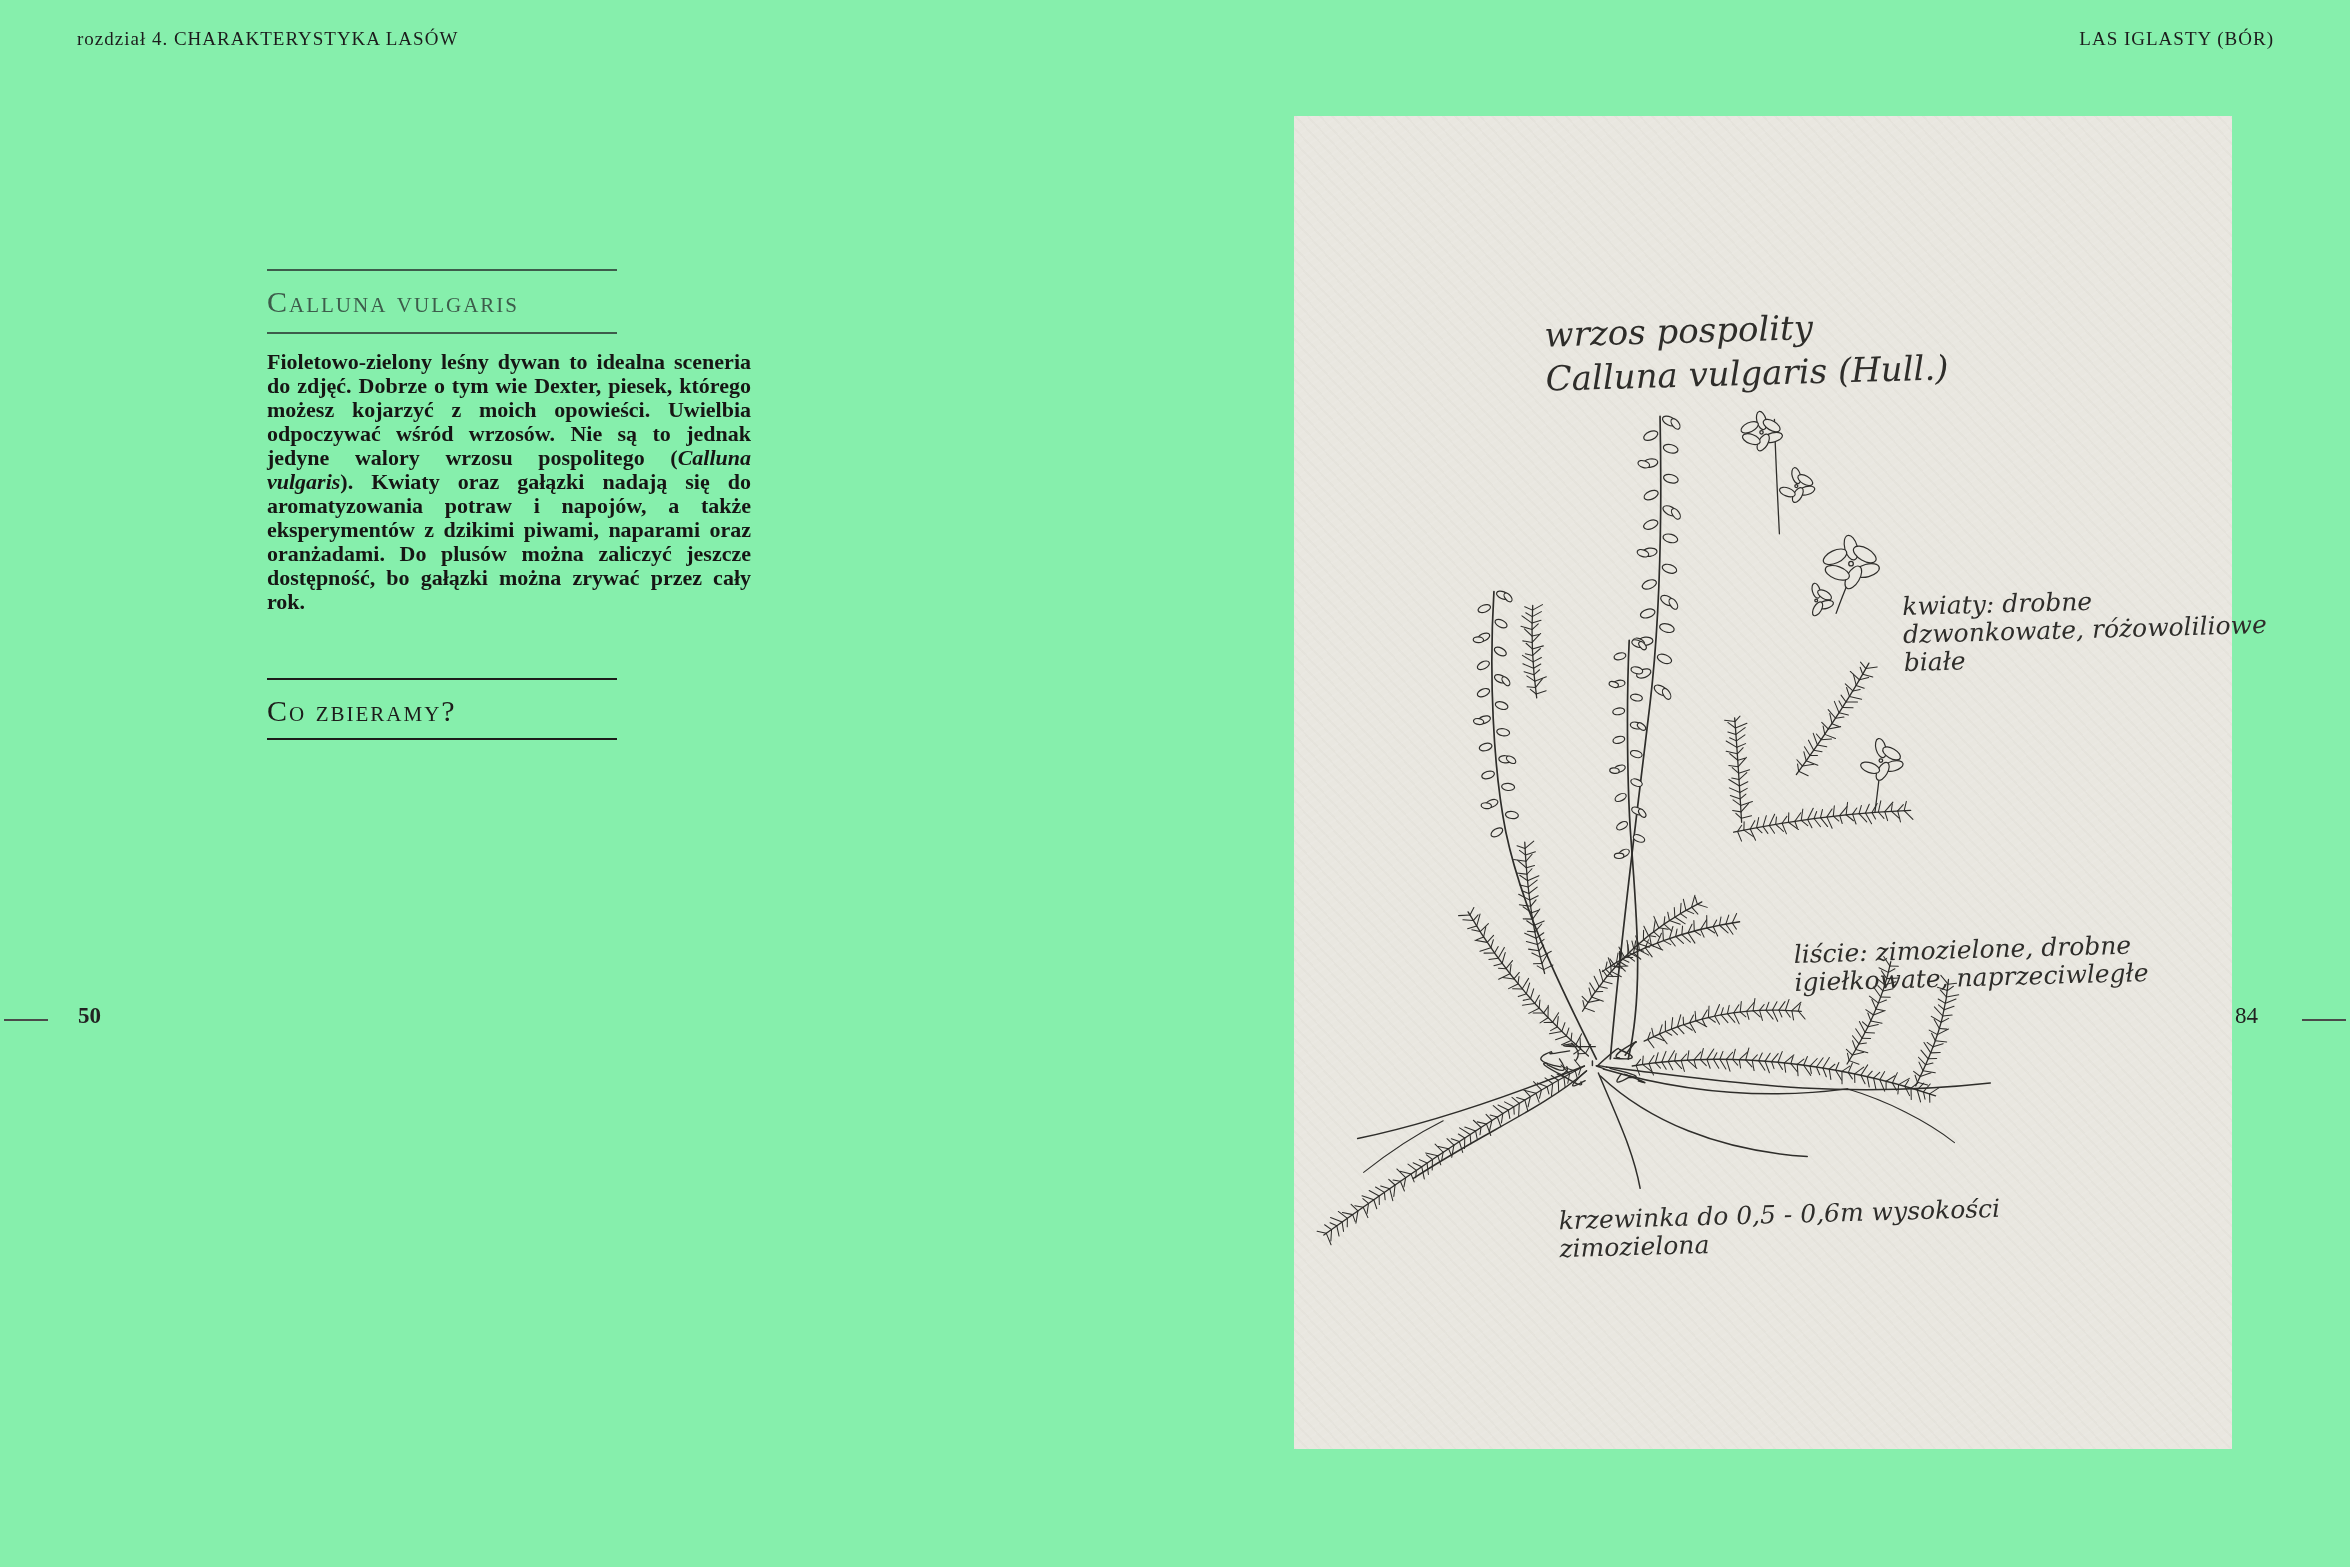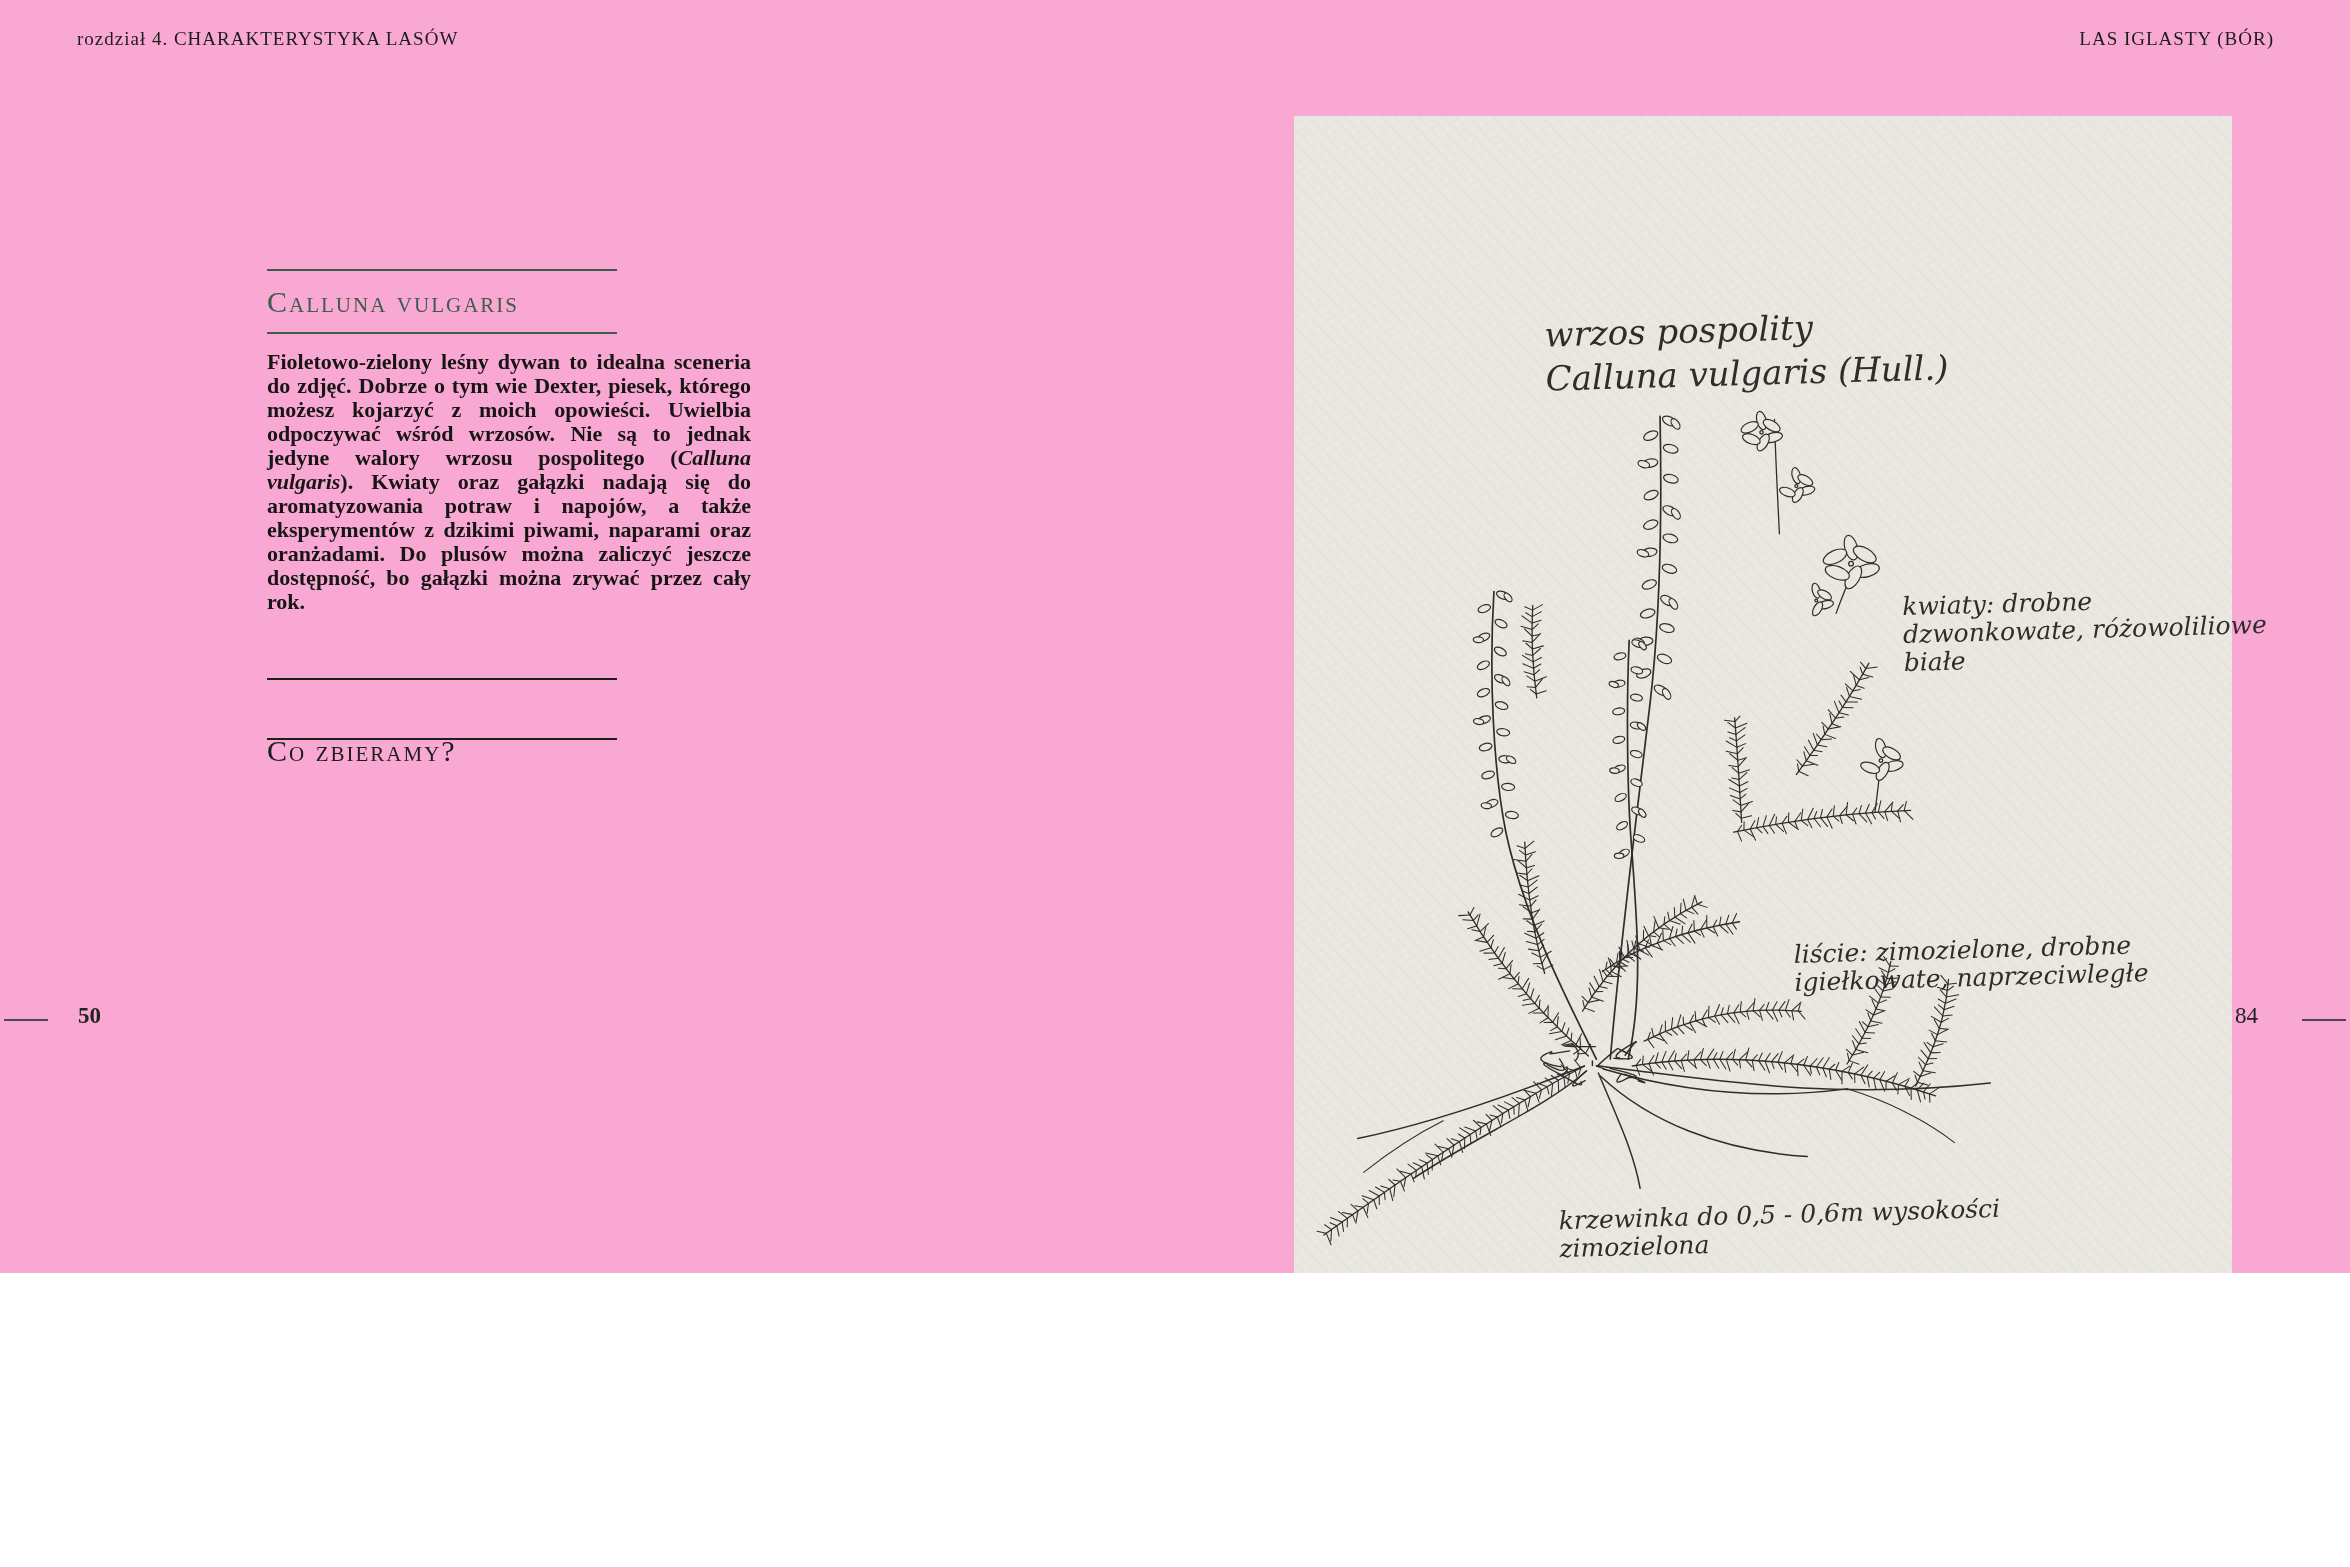--- a/index.html
+++ b/index.html
@@ -1,19 +1,19 @@
 <!DOCTYPE html>
 <html lang="pl" style="--accent-green: #3d5c4b; --paper: #e9e7e0; --ink: #2e2d2a;"><head>
 <meta charset="utf-8">
 <style>
   html,body{margin:0;padding:0;background:#ffffff;}
   .spread{
     position:relative;
-    width:2350px;height:1273px;
-    background:#f9a8d4;
+    width:2350px;height:1567px;
+    background:#86efac;
     font-family:"Liberation Serif", serif;
     color:#1a1a19;
     overflow:hidden;
   }
   
   .rh{
     position:absolute;top:28px;
     font-size:19px;letter-spacing:1px;color:#1c1c1c;
     font-family:"Liberation Serif", serif;
   }
@@ -90,21 +90,21 @@
   <div class="rh rh-left">rozdział 4. CHARAKTERYSTYKA LASÓW</div>
   <div class="rh rh-right">LAS IGLASTY (BÓR)</div>
 
 
   <div class="rule green" style="top:269px;"></div>
   <div class="sec-heading green" style="top:285px;">Calluna vulgaris</div>
   <div class="rule green" style="top:332px;"></div>
   <p class="para bold" style="top:350px;"><span>Fioletowo-zielony leśny dywan to idealna sceneria do zdjęć. Dobrze o tym wie Dexter, piesek, którego możesz kojarzyć z moich opowieści. Uwielbia odpoczywać wśród wrzosów. Nie są to jednak jedyne walory wrzosu pospolitego (</span><span class="it">Calluna vulgaris</span><span>). Kwiaty oraz gałązki nadają się do aromatyzowania potraw i napojów, a także eksperymentów z dzikimi piwami, naparami oraz oranżadami. Do plusów można zaliczyć jeszcze dostępność, bo gałązki można zrywać przez cały rok.</span></p>
 
   <div class="rule dark" style="top:678px;"></div>
-  <div class="sec-heading dark" style="top:734px;text-align:right;">Co zbieramy?</div>
+  <div class="sec-heading dark" style="top:694px;text-align:right;">Co zbieramy?</div>
   <div class="rule dark" style="top:738px;"></div>
 
   <div class="edge-mark left"></div>
   <div class="pagenum left">50</div>
   <div class="edge-mark right"></div>
   <div class="pagenum right">84</div>
 
   <figure class="paper" style="margin:0;">
 
     <svg id="sketch" viewBox="0 0 943 1340" width="938" height="1333">

